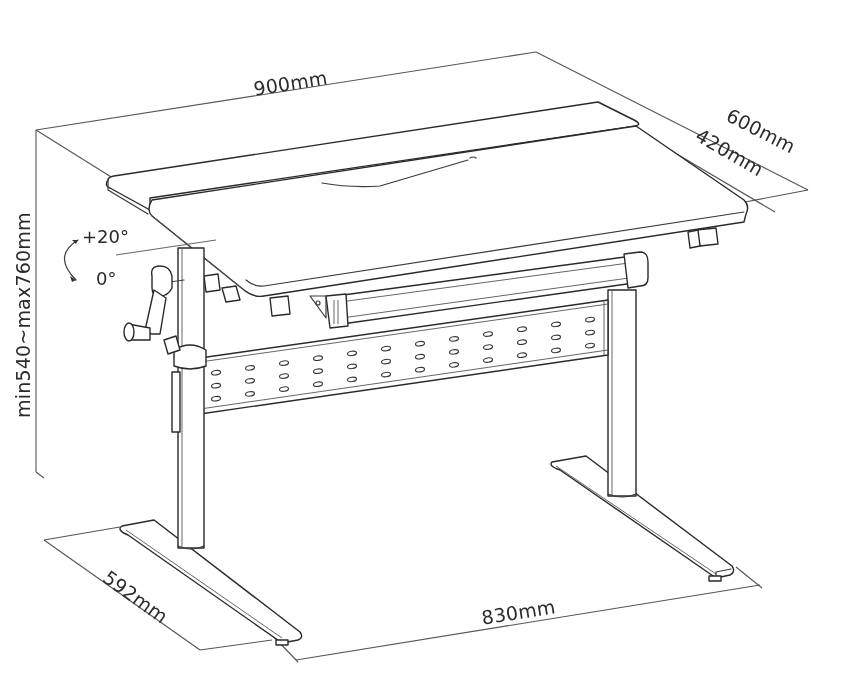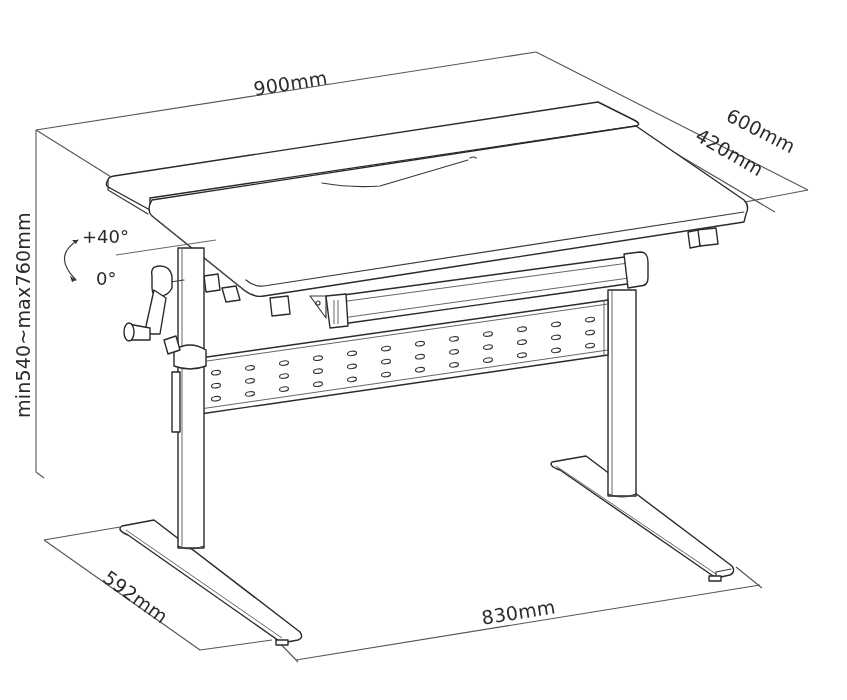--- a/index.html
+++ b/index.html
@@ -168,15 +168,15 @@
 </svg>
 
 
 <div class="dim-label" style="left:252px; top:78px; transform:rotate(-9deg);">900mm</div>
 <div class="dim-label" style="left:733px; top:104px; transform:rotate(27deg);">600mm</div>
 <div class="dim-label" style="left:703px; top:124px; transform:rotate(30deg);">420mm</div>
 <div class="dim-label" style="left:12px; top:418px; transform:rotate(-90deg);">min540~max760mm</div>
 <div class="dim-label" style="left:112px; top:566px; transform:rotate(36deg);">592mm</div>
 <div class="dim-label" style="left:480px; top:607px; transform:rotate(-9deg);">830mm</div>
 
-<div class="angle-label" style="left:82px; top:226px;">+40°</div>
+<div class="angle-label" style="left:82px; top:226px;">+20°</div>
 <div class="angle-label" style="left:96px; top:268px;">0°</div>
 </div>
 
 </body></html>

